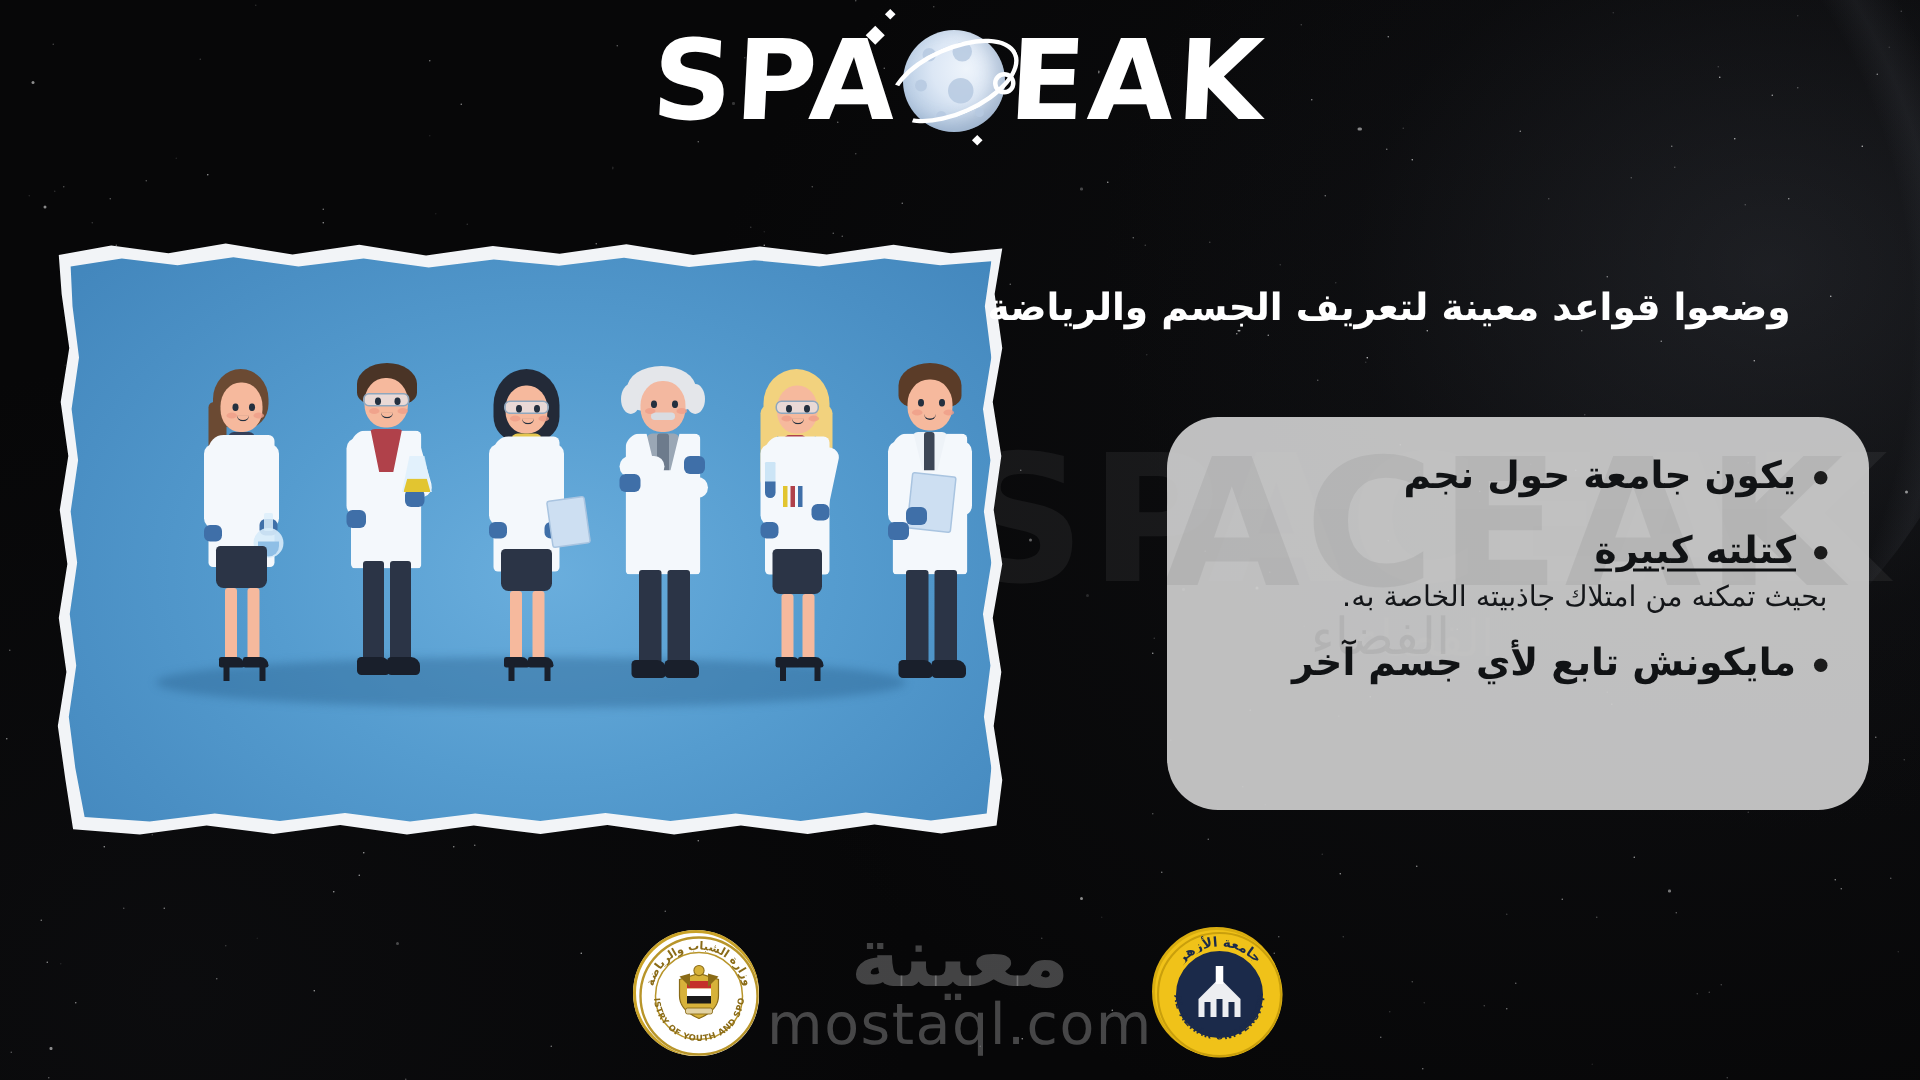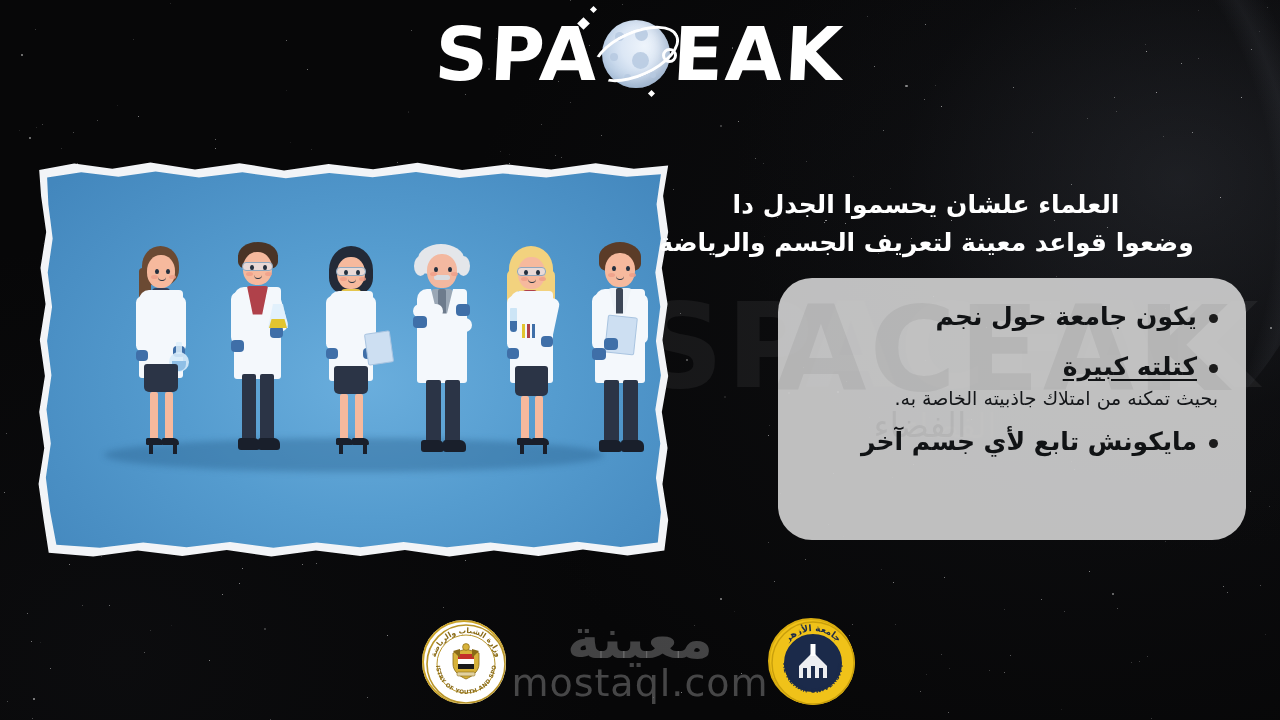--- a/index.html
+++ b/index.html
@@ -678,21 +678,20 @@
           <div class="leg" style="left:24px;top:138px;width:15px;height:62px;"></div>
           <div class="leg" style="left:43px;top:138px;width:15px;height:62px;"></div>
           <div class="shoe" style="left:19px;top:198px;width:23px;height:12px;"></div>
           <div class="shoe" style="left:41px;top:198px;width:23px;height:12px;"></div>
         </div>
       </div>
     </div>
   </div>
 
   <div id="heading">
-    <div class="hl">العلماء علشان يحسموا الجدل دا</div>
     <div class="hl">وضعوا قواعد معينة لتعريف الجسم والرياضة</div>
   </div>
 
   <div id="card">
     <div class="card-mark">
       <div class="bw">SPACEAK</div>
       <div class="bar">الفضاء</div>
     </div>
     <div class="bullets">
 

